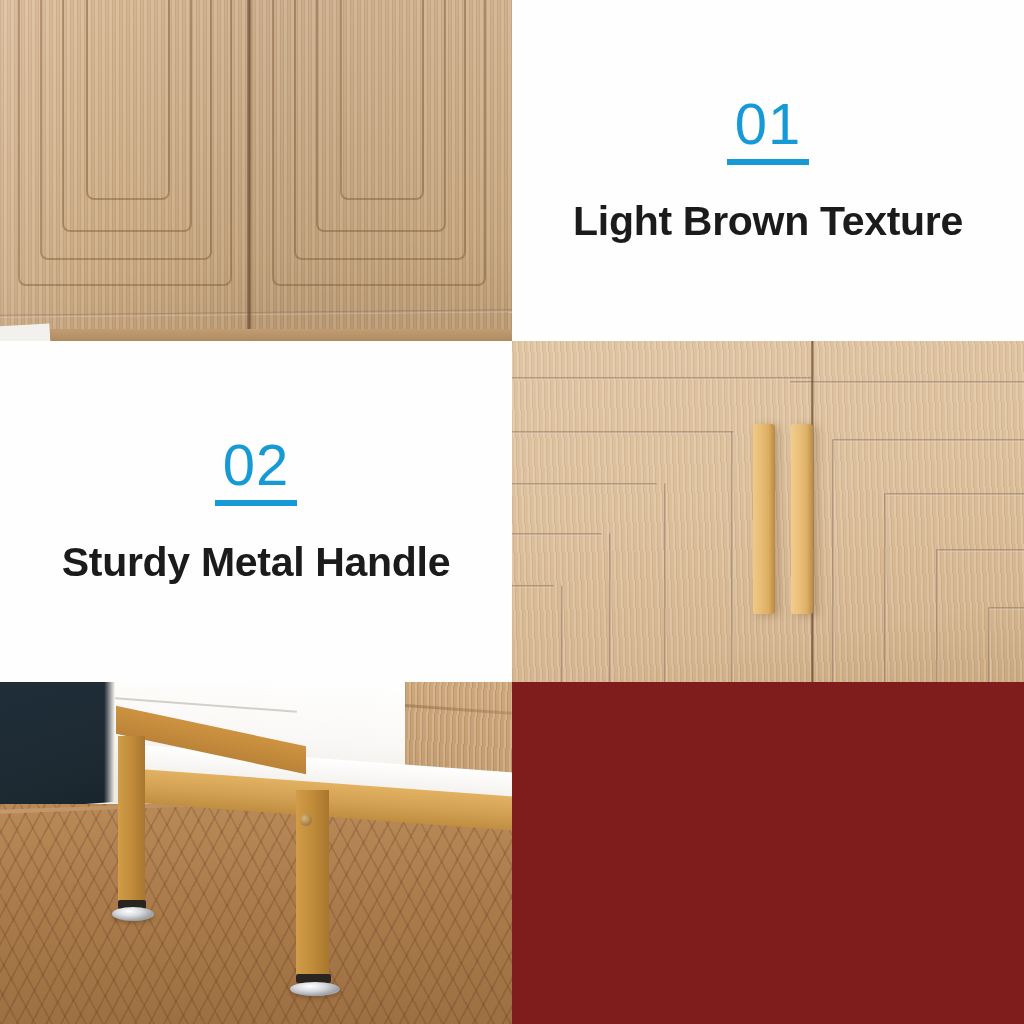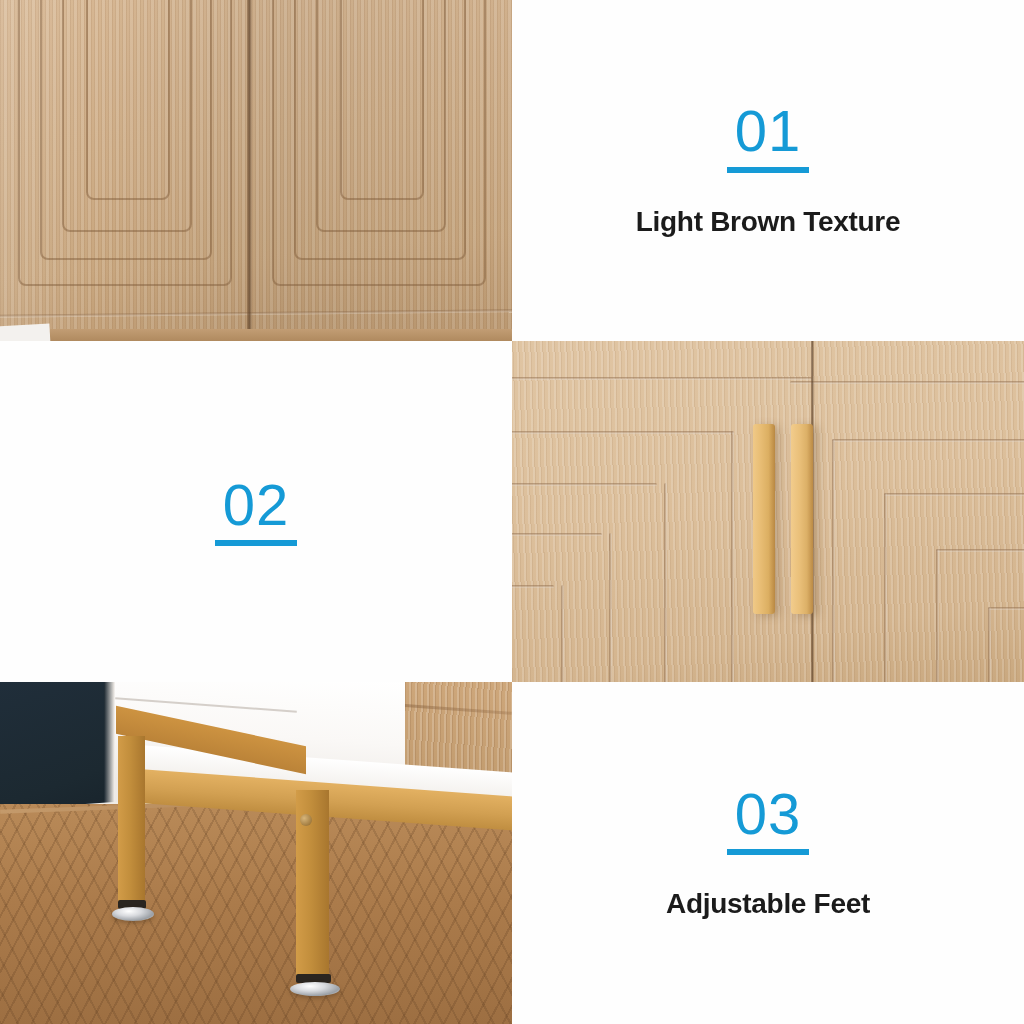--- a/index.html
+++ b/index.html
@@ -47,21 +47,21 @@
     font-family: "Liberation Sans", sans-serif;
   }
   .feature .rule {
     width: 82px;
     height: 6px;
     background: #159AD6;
     margin-top: 7px;
   }
   .feature .title {
     margin-top: 33px;
-    font-size: 28px;
+    font-size: 41px;
     font-weight: bold;
     color: #1b1b1b;
     letter-spacing: -0.3px;
     text-align: left;
     white-space: nowrap;
   }
 
   
   .photo {
     position: relative;
@@ -324,20 +324,21 @@
       <div class="rule"></div>
     </div>
     <div class="title">Light Brown Texture</div>
   </div>
 
   <div class="feature">
     <div class="num-wrap">
       <div class="num">02</div>
       <div class="rule"></div>
     </div>
+    <div class="title">Sturdy Metal Handle</div>
   </div>
 
   <div class="photo doorsB">
 
     <div class="stepline" style="left:-10px; top:36px;  width:310px;"></div>
     <div class="stepline" style="left:-10px; top:90px;  width:232px;"></div>
     <div class="stepv" style="left:219px; top:90px;  height:252px;"></div>
     <div class="stepline" style="left:-10px; top:142px; width:155px;"></div>
     <div class="stepv" style="left:152px; top:142px; height:200px;"></div>
     <div class="stepline" style="left:-10px; top:192px; width:100px;"></div>
@@ -380,21 +381,14 @@
     <div class="leg leg-back"></div>
     <div class="leg leg-front"></div>
     <div class="screw"></div>
 
     <div class="rubber rubber-back"></div>
     <div class="chrome chrome-back"></div>
     <div class="rubber rubber-front"></div>
     <div class="chrome chrome-front"></div>
   </div>
 
-  <div class="feature">
-    <div class="num-wrap">
-      <div class="num">03</div>
-      <div class="rule"></div>
-    </div>
-    <div class="title">Adjustable Feet</div>
-  </div>
 
 </div>
 
 </body></html>

